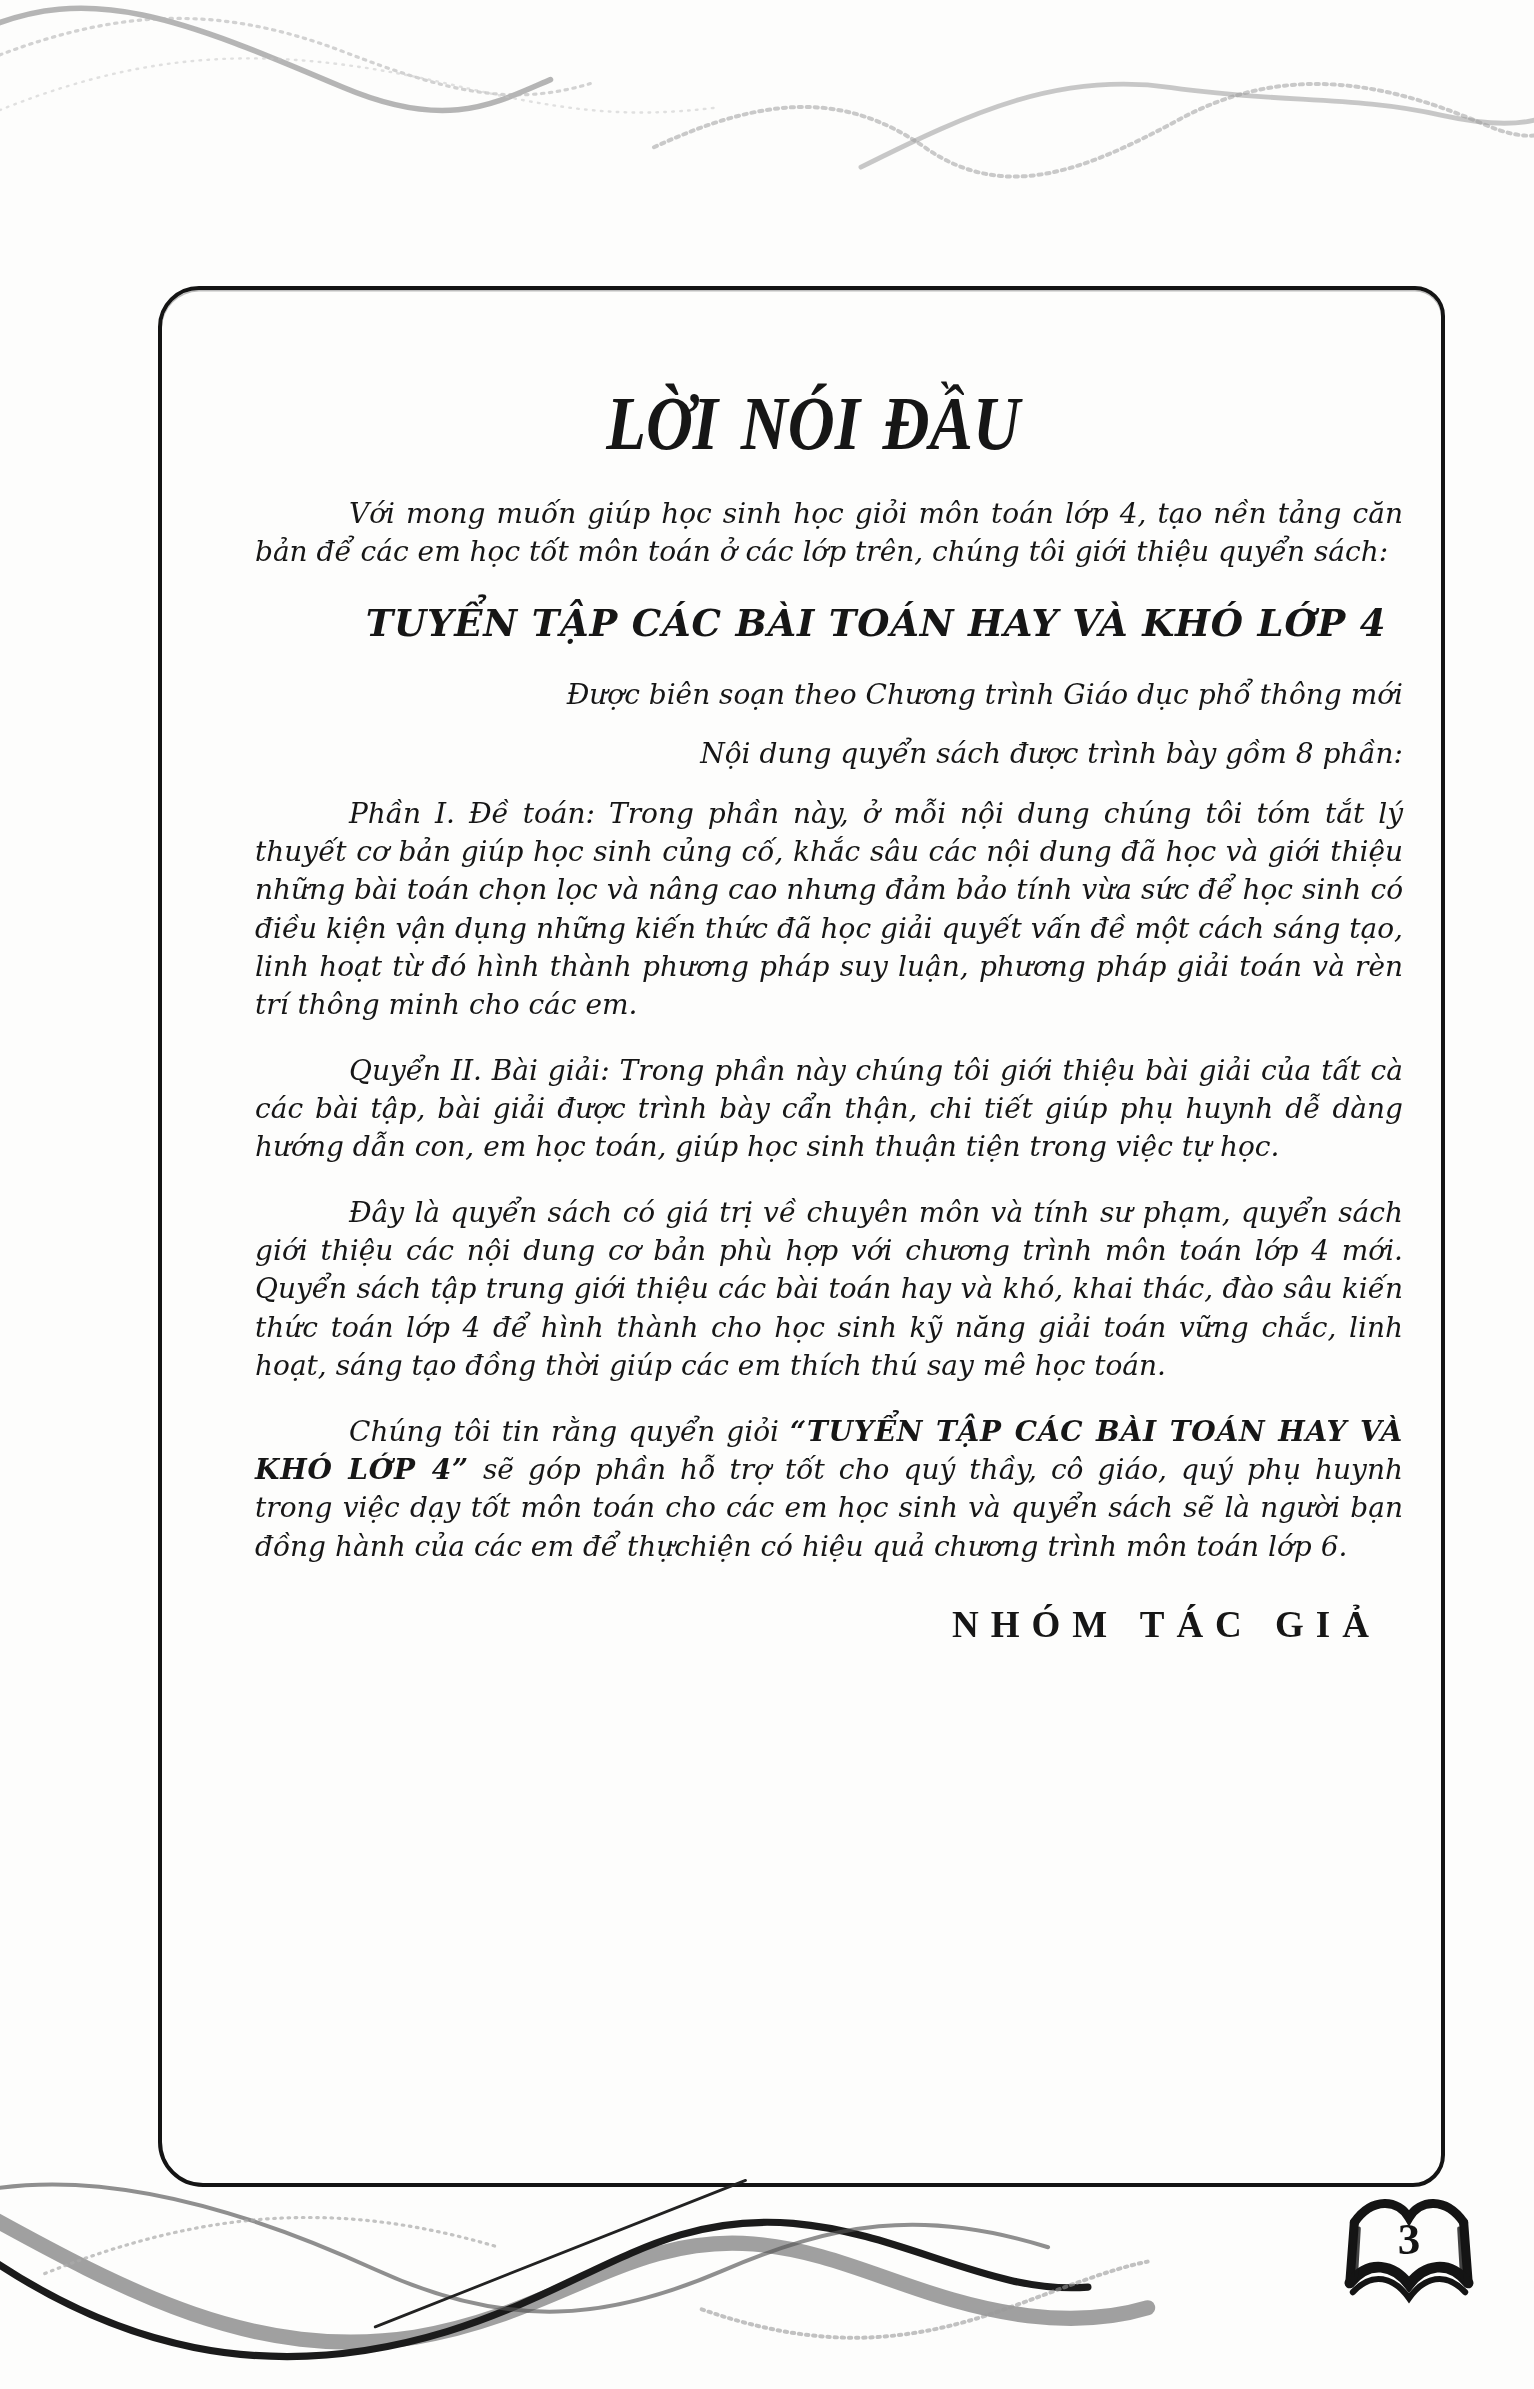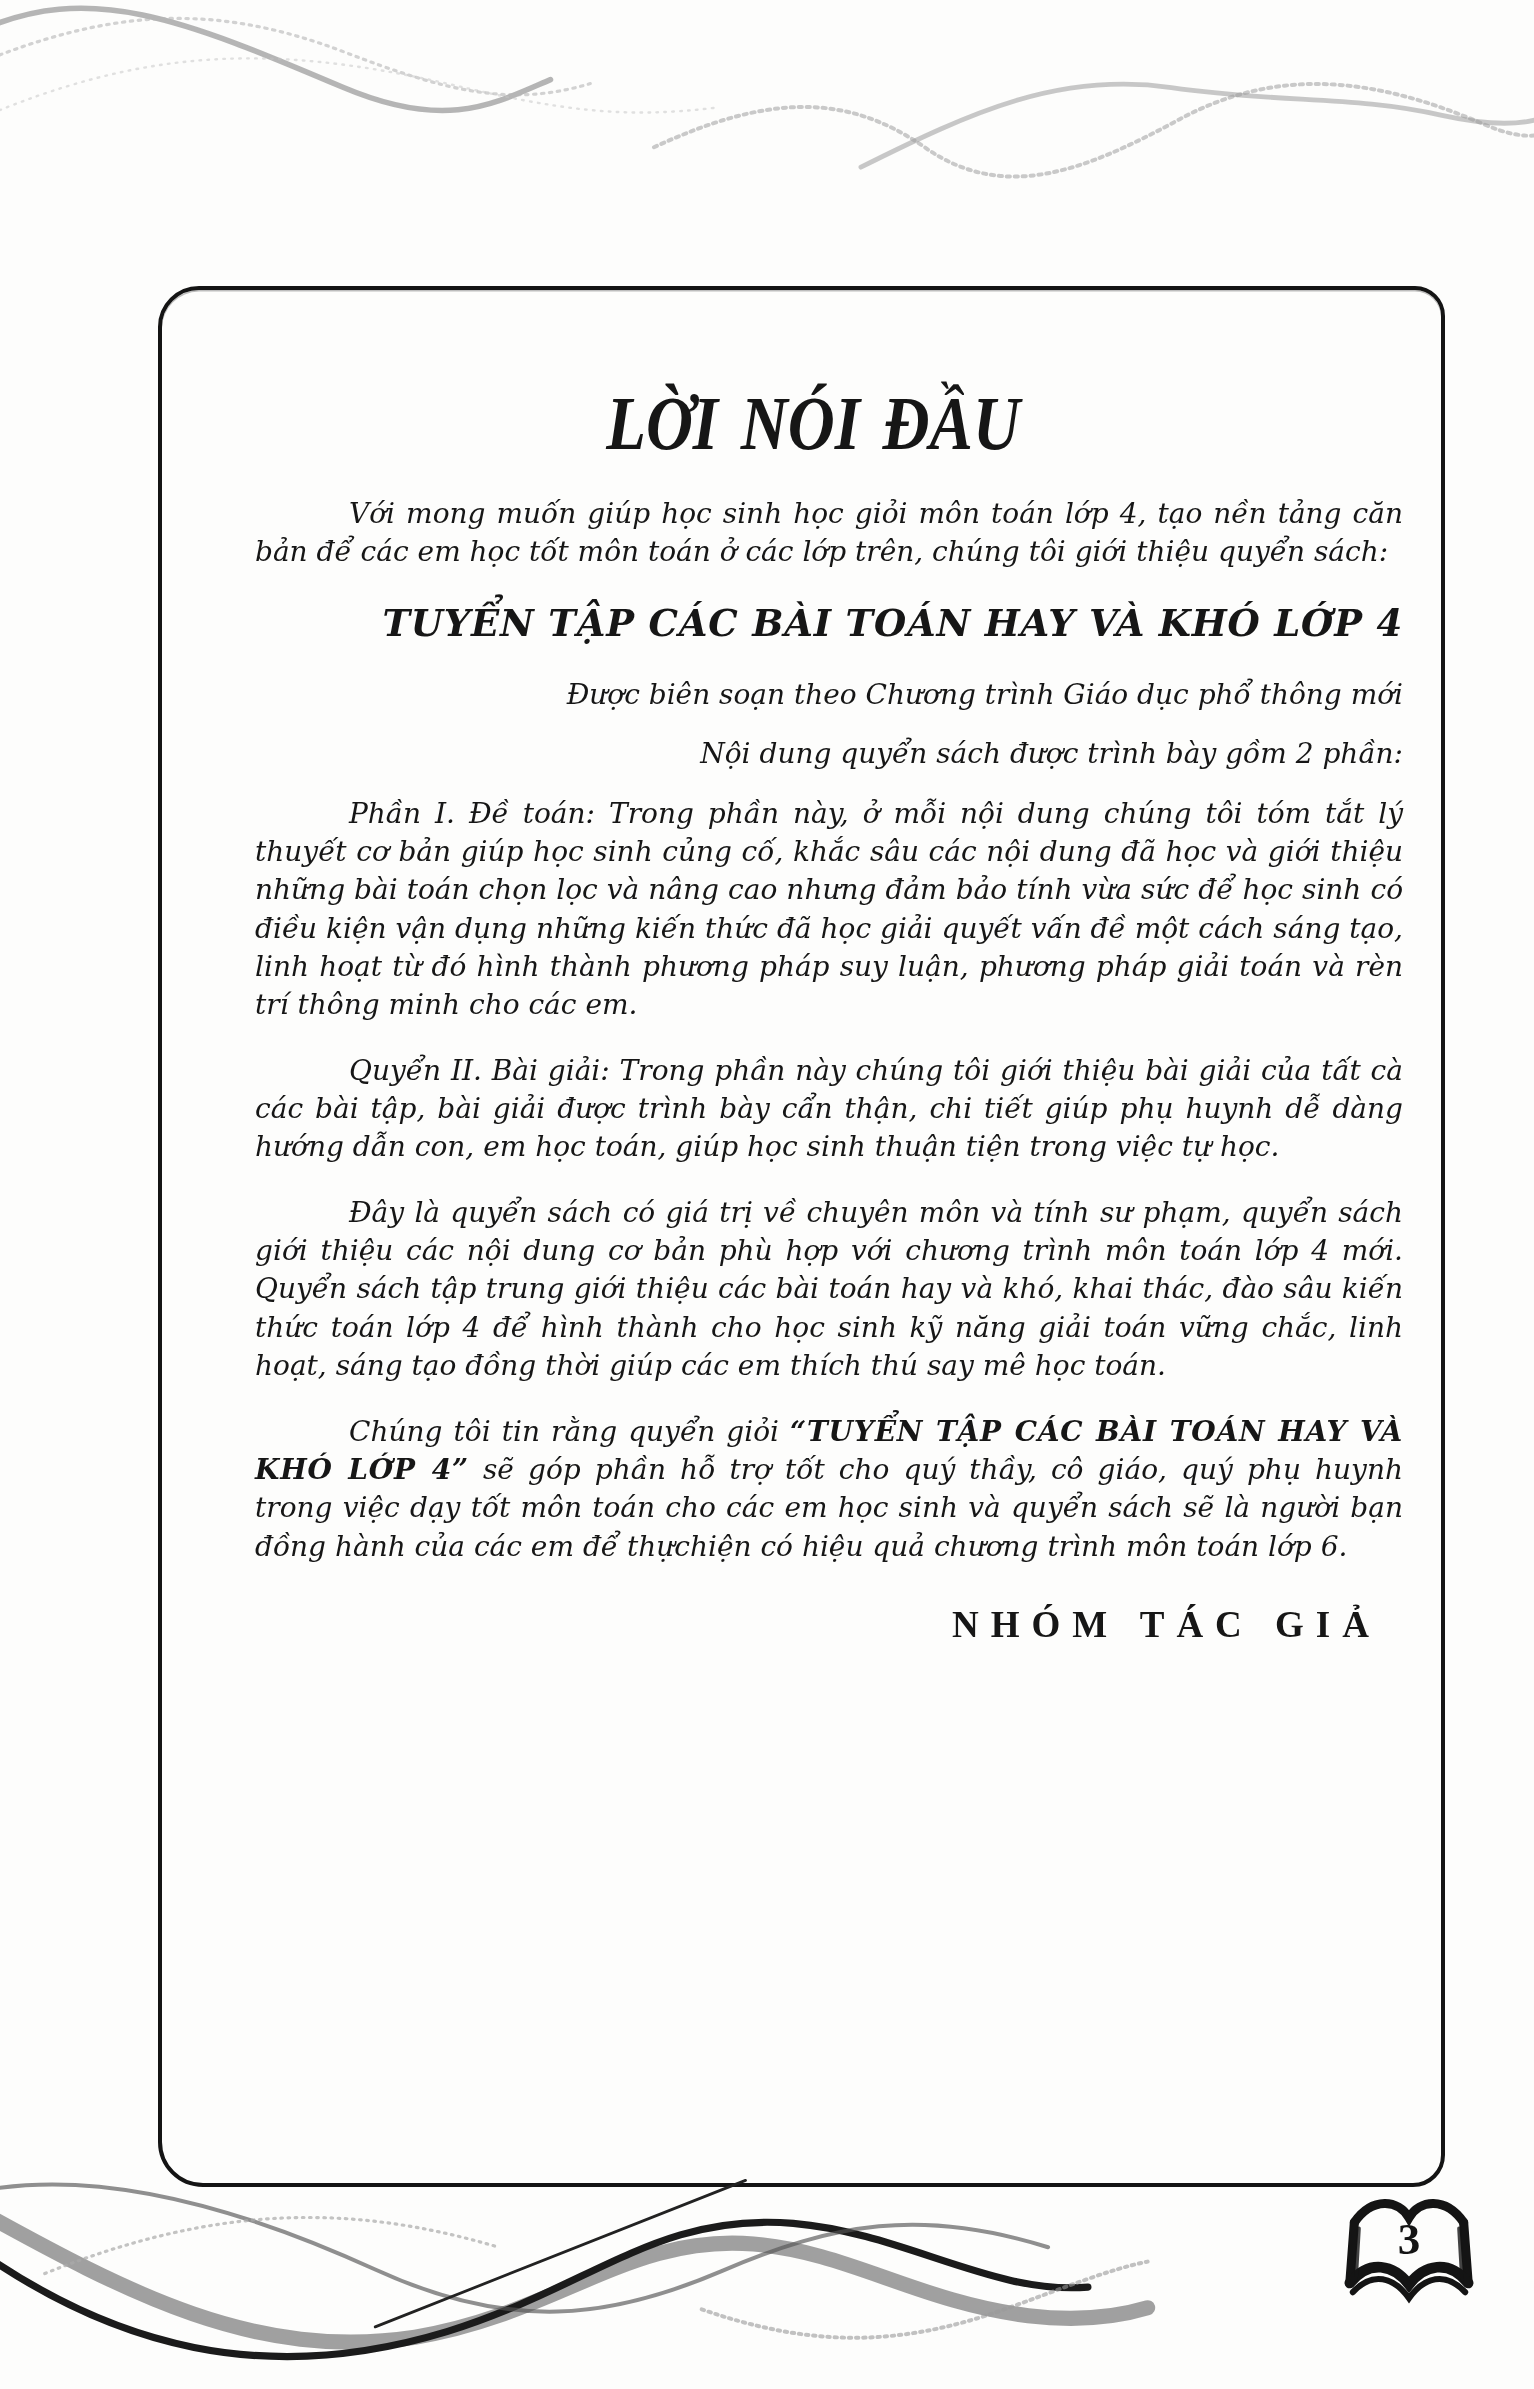--- a/index.html
+++ b/index.html
@@ -50,21 +50,21 @@
     margin: 0 0 27px 0;
   }
   .indent { text-indent: 94px; }
   .single { text-align: right; margin-bottom: 21px; }
   .book-heading {
     font-style: italic;
     font-weight: 700;
     font-size: 37px;
     line-height: 1.3;
     text-indent: 94px;
-    text-align: right;
+    text-align: center;
     margin: 4.8px 0 29px 0;
     letter-spacing: 0.8px;
   }
   .bold-inline { font-weight: 400; }
   .caps-inline { font-weight: 700; letter-spacing: 0.8px; }
 
   .signature {
     font-family: "Liberation Serif", serif;
     font-style: normal;
     font-weight: 600;
@@ -104,21 +104,21 @@
   <div class="frame">
 
     <h1 class="title">LỜI NÓI ĐẦU</h1>
 
     <p class="para indent">Với mong muốn giúp học sinh học giỏi môn toán lớp 4, tạo nền tảng căn bản để các em học tốt môn toán ở các lớp trên, chúng tôi giới thiệu quyển sách:</p>
 
     <p class="book-heading">TUYỂN TẬP CÁC BÀI TOÁN HAY VÀ KHÓ LỚP 4</p>
 
     <p class="para single indent">Được biên soạn theo Chương trình Giáo dục phổ thông mới</p>
 
-    <p class="para single indent">Nội dung quyển sách được trình bày gồm 2 phần:</p>
+    <p class="para single indent">Nội dung quyển sách được trình bày gồm 8 phần:</p>
 
     <p class="para indent"><b class="bold-inline">Phần I.</b><span> Đề toán: Trong phần này, ở mỗi nội dung chúng tôi tóm tắt lý thuyết cơ bản giúp học sinh củng cố, khắc sâu các nội dung đã học và giới thiệu những bài toán chọn lọc và nâng cao nhưng đảm bảo tính vừa sức để học sinh có điều kiện vận dụng những kiến thức đã học giải quyết vấn đề một cách sáng tạo, linh hoạt từ đó hình thành phương pháp suy luận, phương pháp giải toán và rèn trí thông minh cho các em.</span></p>
 
     <p class="para indent"><b class="bold-inline">Quyển II.</b><span> Bài giải: Trong phần này chúng tôi giới thiệu bài giải của tất cà các bài tập, bài giải được trình bày cẩn thận, chi tiết giúp phụ huynh dễ dàng hướng dẫn con, em học toán, giúp học sinh thuận tiện trong việc tự học.</span></p>
 
     <p class="para indent">Đây là quyển sách có giá trị về chuyên môn và tính sư phạm, quyển sách giới thiệu các nội dung cơ bản phù hợp với chương trình môn toán lớp 4 mới. Quyển sách tập trung giới thiệu các bài toán hay và khó, khai thác, đào sâu kiến thức toán lớp 4 để hình thành cho học sinh kỹ năng giải toán vững chắc, linh hoạt, sáng tạo đồng thời giúp các em thích thú say mê học toán.</p>
 
     <p class="para indent"><span>Chúng tôi tin rằng quyển giỏi </span><b class="caps-inline">“TUYỂN TẬP CÁC BÀI TOÁN HAY VÀ KHÓ LỚP 4”</b><span> sẽ góp phần hỗ trợ tốt cho quý thầy, cô giáo, quý phụ huynh trong việc dạy tốt môn toán cho các em học sinh và quyển sách sẽ là người bạn đồng hành của các em để thựchiện có hiệu quả chương trình môn toán lớp 6.</span></p>
 
     <p class="signature">NHÓM TÁC GIẢ</p>

